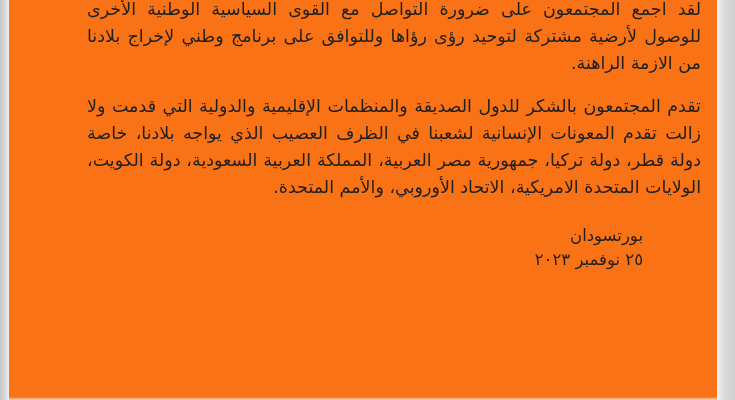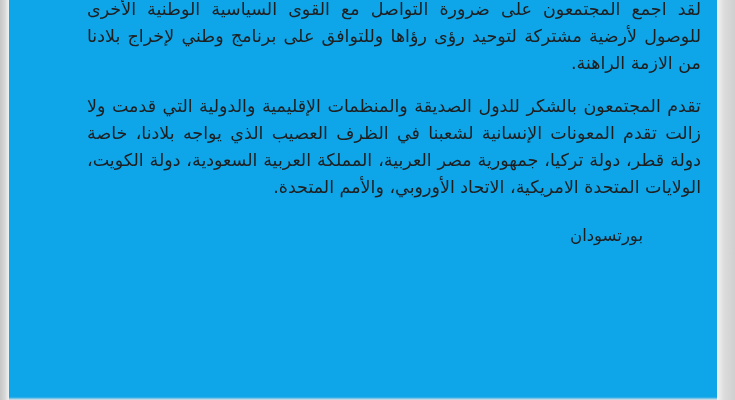--- a/index.html
+++ b/index.html
@@ -4,21 +4,21 @@
 <style>
   html, body {
     margin: 0;
     padding: 0;
     background: #ffffff;
   }
   .screen {
     position: relative;
     width: 735px;
     height: 400px;
-    background: #0ea5e9;
+    background: #f97316;
     overflow: hidden;
     font-family: "DejaVu Sans", sans-serif;
   }
   
   .edge-left {
     position: absolute;
     left: 0; top: 0; bottom: 0;
     width: 9px;
     background: linear-gradient(to right, #c6c6c6 0%, #d8d8d8 55%, #f2f2f2 100%);
   }
@@ -72,15 +72,16 @@
   <div class="edge-right"></div>
   <div class="edge-bottom"></div>
 
   <div class="doc-content">
     <p>لقد اجمع المجتمعون على ضرورة التواصل مع القوى السياسية الوطنية الأخرى للوصول لأرضية مشتركة لتوحيد رؤى رؤاها وللتوافق على برنامج وطني لإخراج بلادنا من الازمة الراهنة.</p>
     <p>تقدم المجتمعون بالشكر للدول الصديقة والمنظمات الإقليمية والدولية التي قدمت ولا زالت تقدم المعونات الإنسانية لشعبنا في الظرف العصيب الذي يواجه بلادنا، خاصة دولة قطر، دولة تركيا، جمهورية مصر العربية، المملكة العربية السعودية، دولة الكويت، الولايات المتحدة الامريكية، الاتحاد الأوروبي، والأمم المتحدة.</p>
   </div>
 
   <div class="signature-block">
     <span class="signature-line">بورتسودان</span>
+    <span class="signature-line">٢٥ نوفمبر ٢٠٢٣</span>
   </div>
 
 </div>
 
 </body></html>

